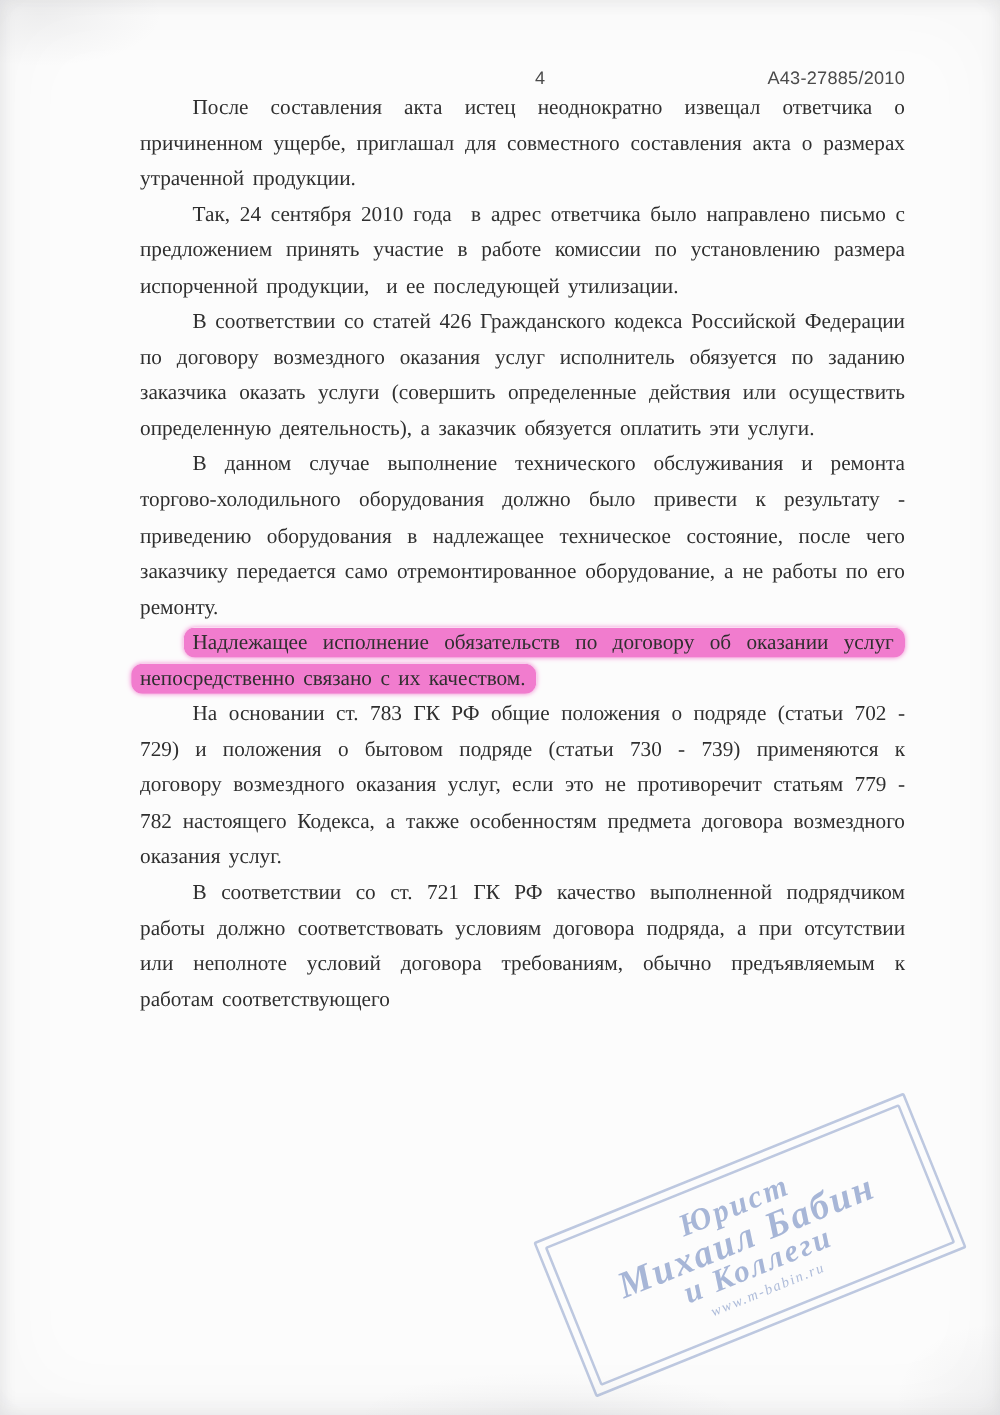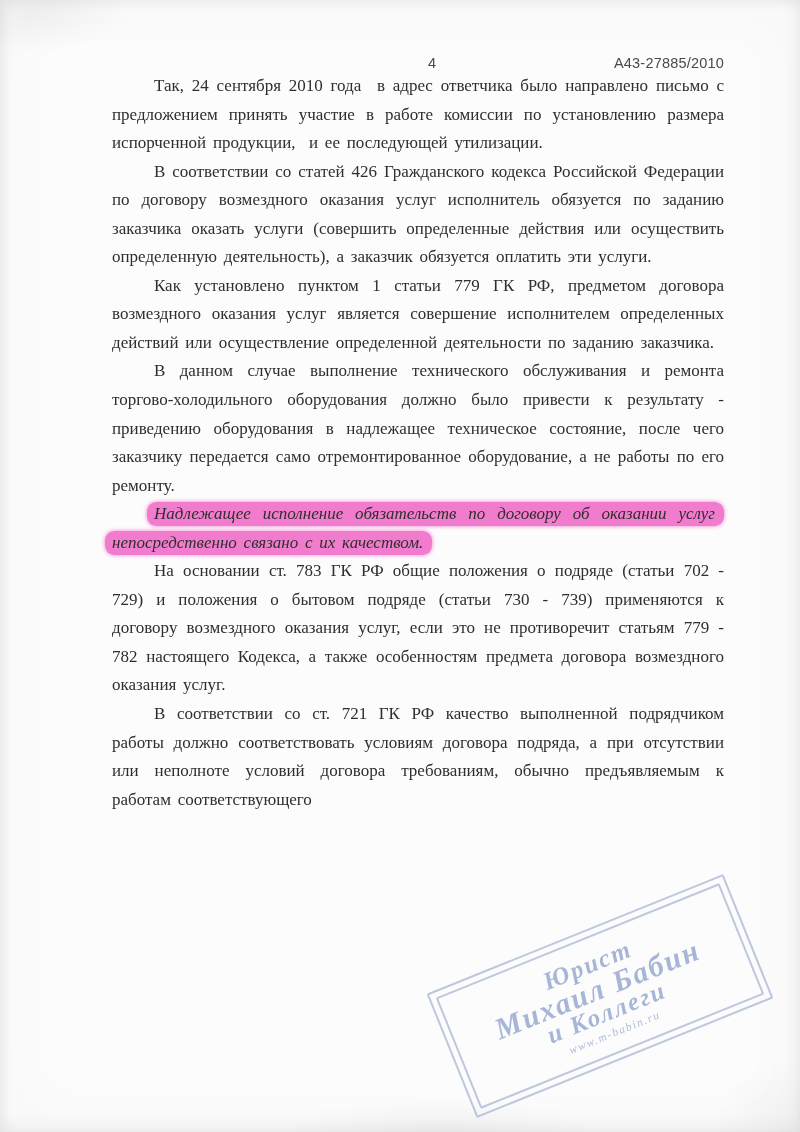--- a/index.html
+++ b/index.html
@@ -34,21 +34,21 @@
     font-size:17px;line-height:28.55px;
     color:var(--text-color,#2e2e2e);
     text-align:justify;
   }
   .body-text p{margin:0;text-indent:42px;word-spacing:2.5px;}
   .hl{
     background:var(--hl-color,#f17cce);
     box-shadow:0 0 4px var(--hl-color,#f17cce);
     -webkit-box-decoration-break:clone;box-decoration-break:clone;
     border-radius:9px;
-    padding:2px 9px 3px 7px;margin-left:-7px;font-style:italic;
+    padding:2px 9px 3px 7px;margin-left:-7px;
   }
   .stamp{
     position:absolute;left:440px;top:929px;width:316px;height:130px;
     transform:rotate(-22deg);
     border:2px solid rgba(126,148,196,0.50);
     border-radius:2px;
     display:flex;align-items:center;justify-content:center;
     pointer-events:none;
   }
   .stamp-inner{
@@ -73,23 +73,23 @@
 <body>
 
 <div class="page">
 
   <div class="header-row">
     <span class="page-number">4</span>
     <span class="case-number">А43-27885/2010</span>
   </div>
 
   <div class="body-text">
+      <p>После составления акта истец неоднократно извещал ответчика о причиненном ущербе, приглашал для совместного составления акта о размерах утраченной продукции.</p>
       <p>Так, 24 сентября 2010 года &nbsp;в адрес ответчика было направлено письмо с предложением принять участие в работе комиссии по установлению размера испорченной продукции, &nbsp;и ее последующей утилизации.</p>
       <p>В соответствии со статей 426 Гражданского кодекса Российской Федерации по договору возмездного оказания услуг исполнитель обязуется по заданию заказчика оказать услуги (совершить определенные действия или осуществить определенную деятельность), а заказчик обязуется оплатить эти услуги.</p>
-      <p>Как установлено пунктом 1 статьи 779 ГК РФ, предметом договора возмездного оказания услуг является совершение исполнителем определенных действий или осуществление определенной деятельности по заданию заказчика.</p>
       <p>В данном случае выполнение технического обслуживания и ремонта торгово-холодильного оборудования должно было привести к результату - приведению оборудования в надлежащее техническое состояние, после чего заказчику передается само отремонтированное оборудование, а не работы по его ремонту.</p>
       <p><span class="hl">Надлежащее исполнение обязательств по договору об оказании услуг непосредственно связано с их качеством.</span></p>
       <p>На основании ст. 783 ГК РФ общие положения о подряде (статьи 702 - 729) и положения о бытовом подряде (статьи 730 - 739) применяются к договору возмездного оказания услуг, если это не противоречит статьям 779 - 782 настоящего Кодекса, а также особенностям предмета договора возмездного оказания услуг.</p>
       <p>В соответствии со ст. 721 ГК РФ качество выполненной подрядчиком работы должно соответствовать условиям договора подряда, а при отсутствии или неполноте условий договора требованиям, обычно предъявляемым к работам соответствующего</p>
     </div>
 
   <div class="stamp">
     <div class="stamp-inner">
       <span class="stamp-l1">Юрист</span>
       <span class="stamp-l2">Михаил Бабин</span>

